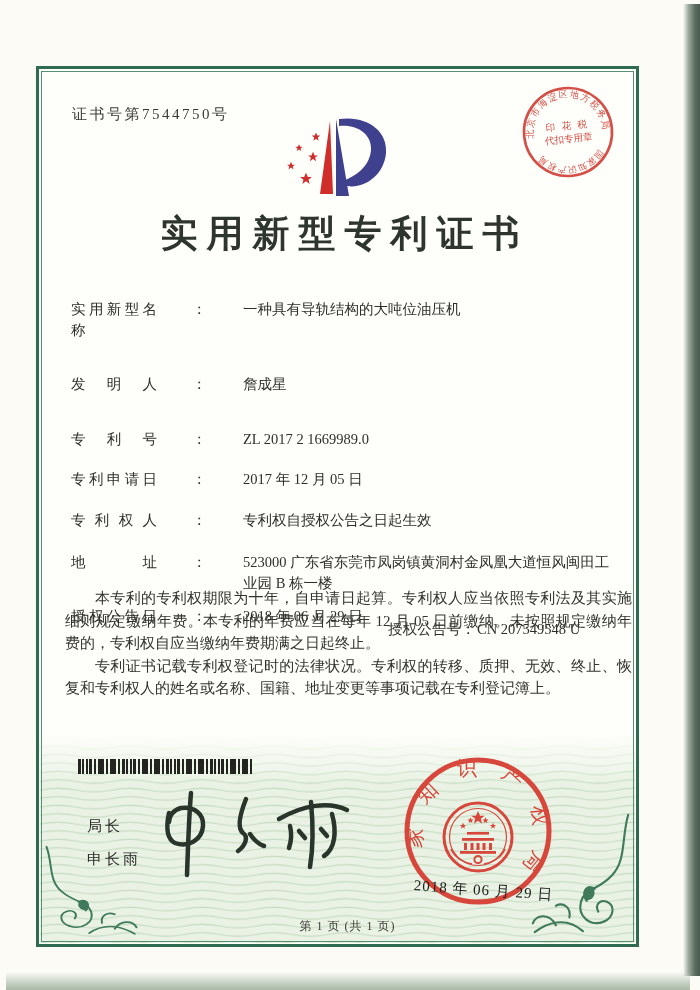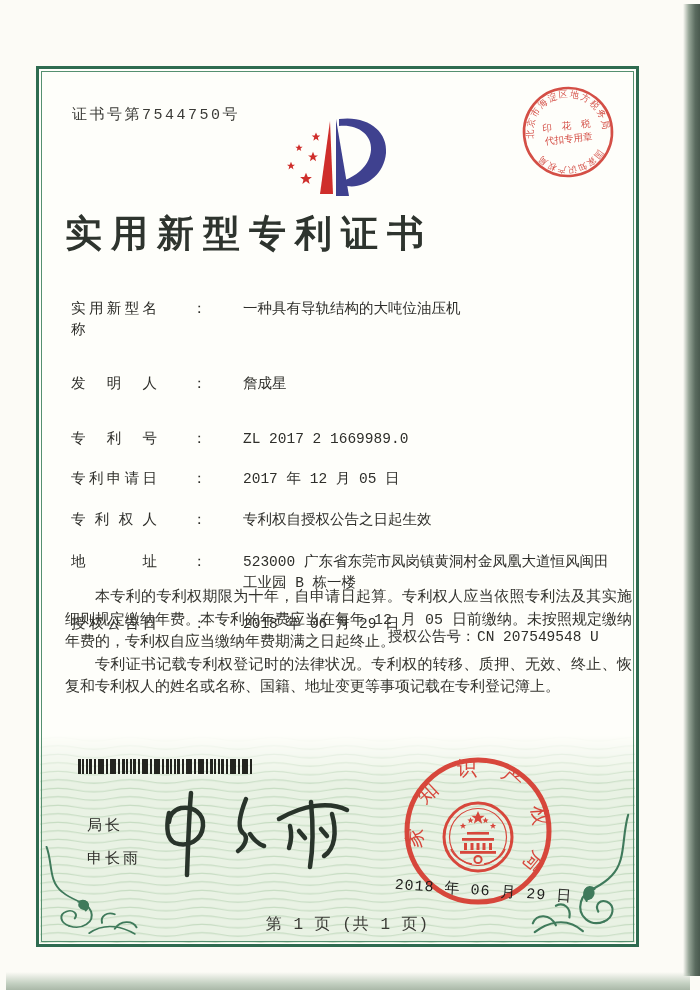--- a/index.html
+++ b/index.html
@@ -5,38 +5,38 @@
   html,body{margin:0;padding:0;background:#e8e8e4;}
   .page{position:relative;width:700px;height:990px;background:#fcfbf6;overflow:hidden;
         font-family:"Liberation Serif","DejaVu Serif",serif;}
   
   .edge-right{position:absolute;right:0;top:4px;bottom:14px;width:17px;
     background:linear-gradient(to right,rgba(120,140,125,0),#96a597 35%,#5a6b5f 72%,#49594e);}
   .edge-bottom{position:absolute;left:6px;right:10px;bottom:0;height:18px;
     background:linear-gradient(to bottom,rgba(205,214,203,0),#c2cfc0 65%,#aab8a8);}
   
   .frame{position:absolute;left:36px;top:66px;width:597px;height:875px;
-    border:3px solid #2e6b50;background:#fefefa;font-family:Liberation Mono, monospace;}
+    border:3px solid #2e6b50;background:#fefefa;}
   .frame-inner{position:absolute;inset:2px;border:1px solid #559070;pointer-events:none;}
   .frame *{box-sizing:border-box;}
   
   .band{position:absolute;left:1px;right:1px;bottom:1px;top:666px;background:#e9f2e4;
     -webkit-mask-image:linear-gradient(to bottom,transparent 0,#000 48px);
     mask-image:linear-gradient(to bottom,transparent 0,#000 48px);}
   .band svg{display:block;width:100%;height:100%;}
   .cert-no{position:absolute;left:33px;top:36px;font-size:15px;letter-spacing:2.5px;color:#3a3a36;}
   .tax-stamp{position:absolute;left:479px;top:13px;transform:rotate(-6deg);opacity:.93;}
   .logo{position:absolute;left:236px;top:40px;}
-  .title{position:absolute;left:12px;top:140px;width:100%;text-align:left;padding-left:14px;
+  .title{position:absolute;left:0;top:140px;width:100%;text-align:center;padding-left:14px;
     font-size:37px;font-weight:700;letter-spacing:9px;color:#2e342e;}
   
   .fields{position:absolute;left:32px;top:230px;width:545px;font-size:14.5px;color:#2e2e2a;}
   .frow{display:flex;line-height:21px;position:relative;gap:35px;}
   .r1{margin-bottom:33px}.r2{margin-bottom:34px}.r3{margin-bottom:19px}
-  .r4{margin-bottom:20px}.r5{margin-bottom:21px}.r6{margin-bottom:20px}
+  .r4{margin-bottom:20px}.r5{margin-bottom:21px}.r6{margin-bottom:12px}
   .flabel{width:86px;flex:none;text-align:justify;text-align-last:justify;}
   .fcolon{flex:none;width:16px;}
   .fvalue{max-width:438px;}
   .pair2{position:absolute;left:317px;top:13px;display:flex;}
   .pair2 .flabel{width:73px;}
   
   .paras{position:absolute;left:26px;top:518px;width:567px;font-size:15px;line-height:22.6px;
     text-align:justify;color:#33332e;}
   .paras p{margin:0;text-indent:2em;}
   
@@ -45,21 +45,21 @@
                repeating-linear-gradient(90deg,#23241f 0 3px,transparent 3px 11px);}
   .signer{position:absolute;left:48px;top:741px;font-size:15px;letter-spacing:3px;
     color:#2b2b27;line-height:33px;}
   .signature{position:absolute;left:112px;top:704px;}
   .office-seal{position:absolute;left:357px;top:680px;opacity:.92;}
   .seal-date{position:absolute;left:352px;top:812px;width:185px;text-align:center;
     font-size:15px;color:#1e1e1c;letter-spacing:1px;transform:rotate(4deg);}
   .orn-bl{position:absolute;left:3px;bottom:5px;}
   .orn-br{position:absolute;right:3px;bottom:5px;}
   .footer{position:absolute;left:0;bottom:9px;width:100%;text-align:center;padding-left:20px;
-    font-size:16px;color:#3a3a35;letter-spacing:1px;}
+    font-size:12px;color:#3a3a35;letter-spacing:1px;}
 </style>
 </head>
 <body>
 
 <svg width="0" height="0" style="position:absolute" aria-hidden="true">
   <defs>
     <path id="star5" d="M0,-10 L2.94,-3.09 L9.51,-3.09 L4.05,1.18 L5.88,8.09 L0,3.82 L-5.88,8.09 L-4.05,1.18 L-9.51,-3.09 L-2.94,-3.09 Z"></path>
   </defs>
 </svg>
 

